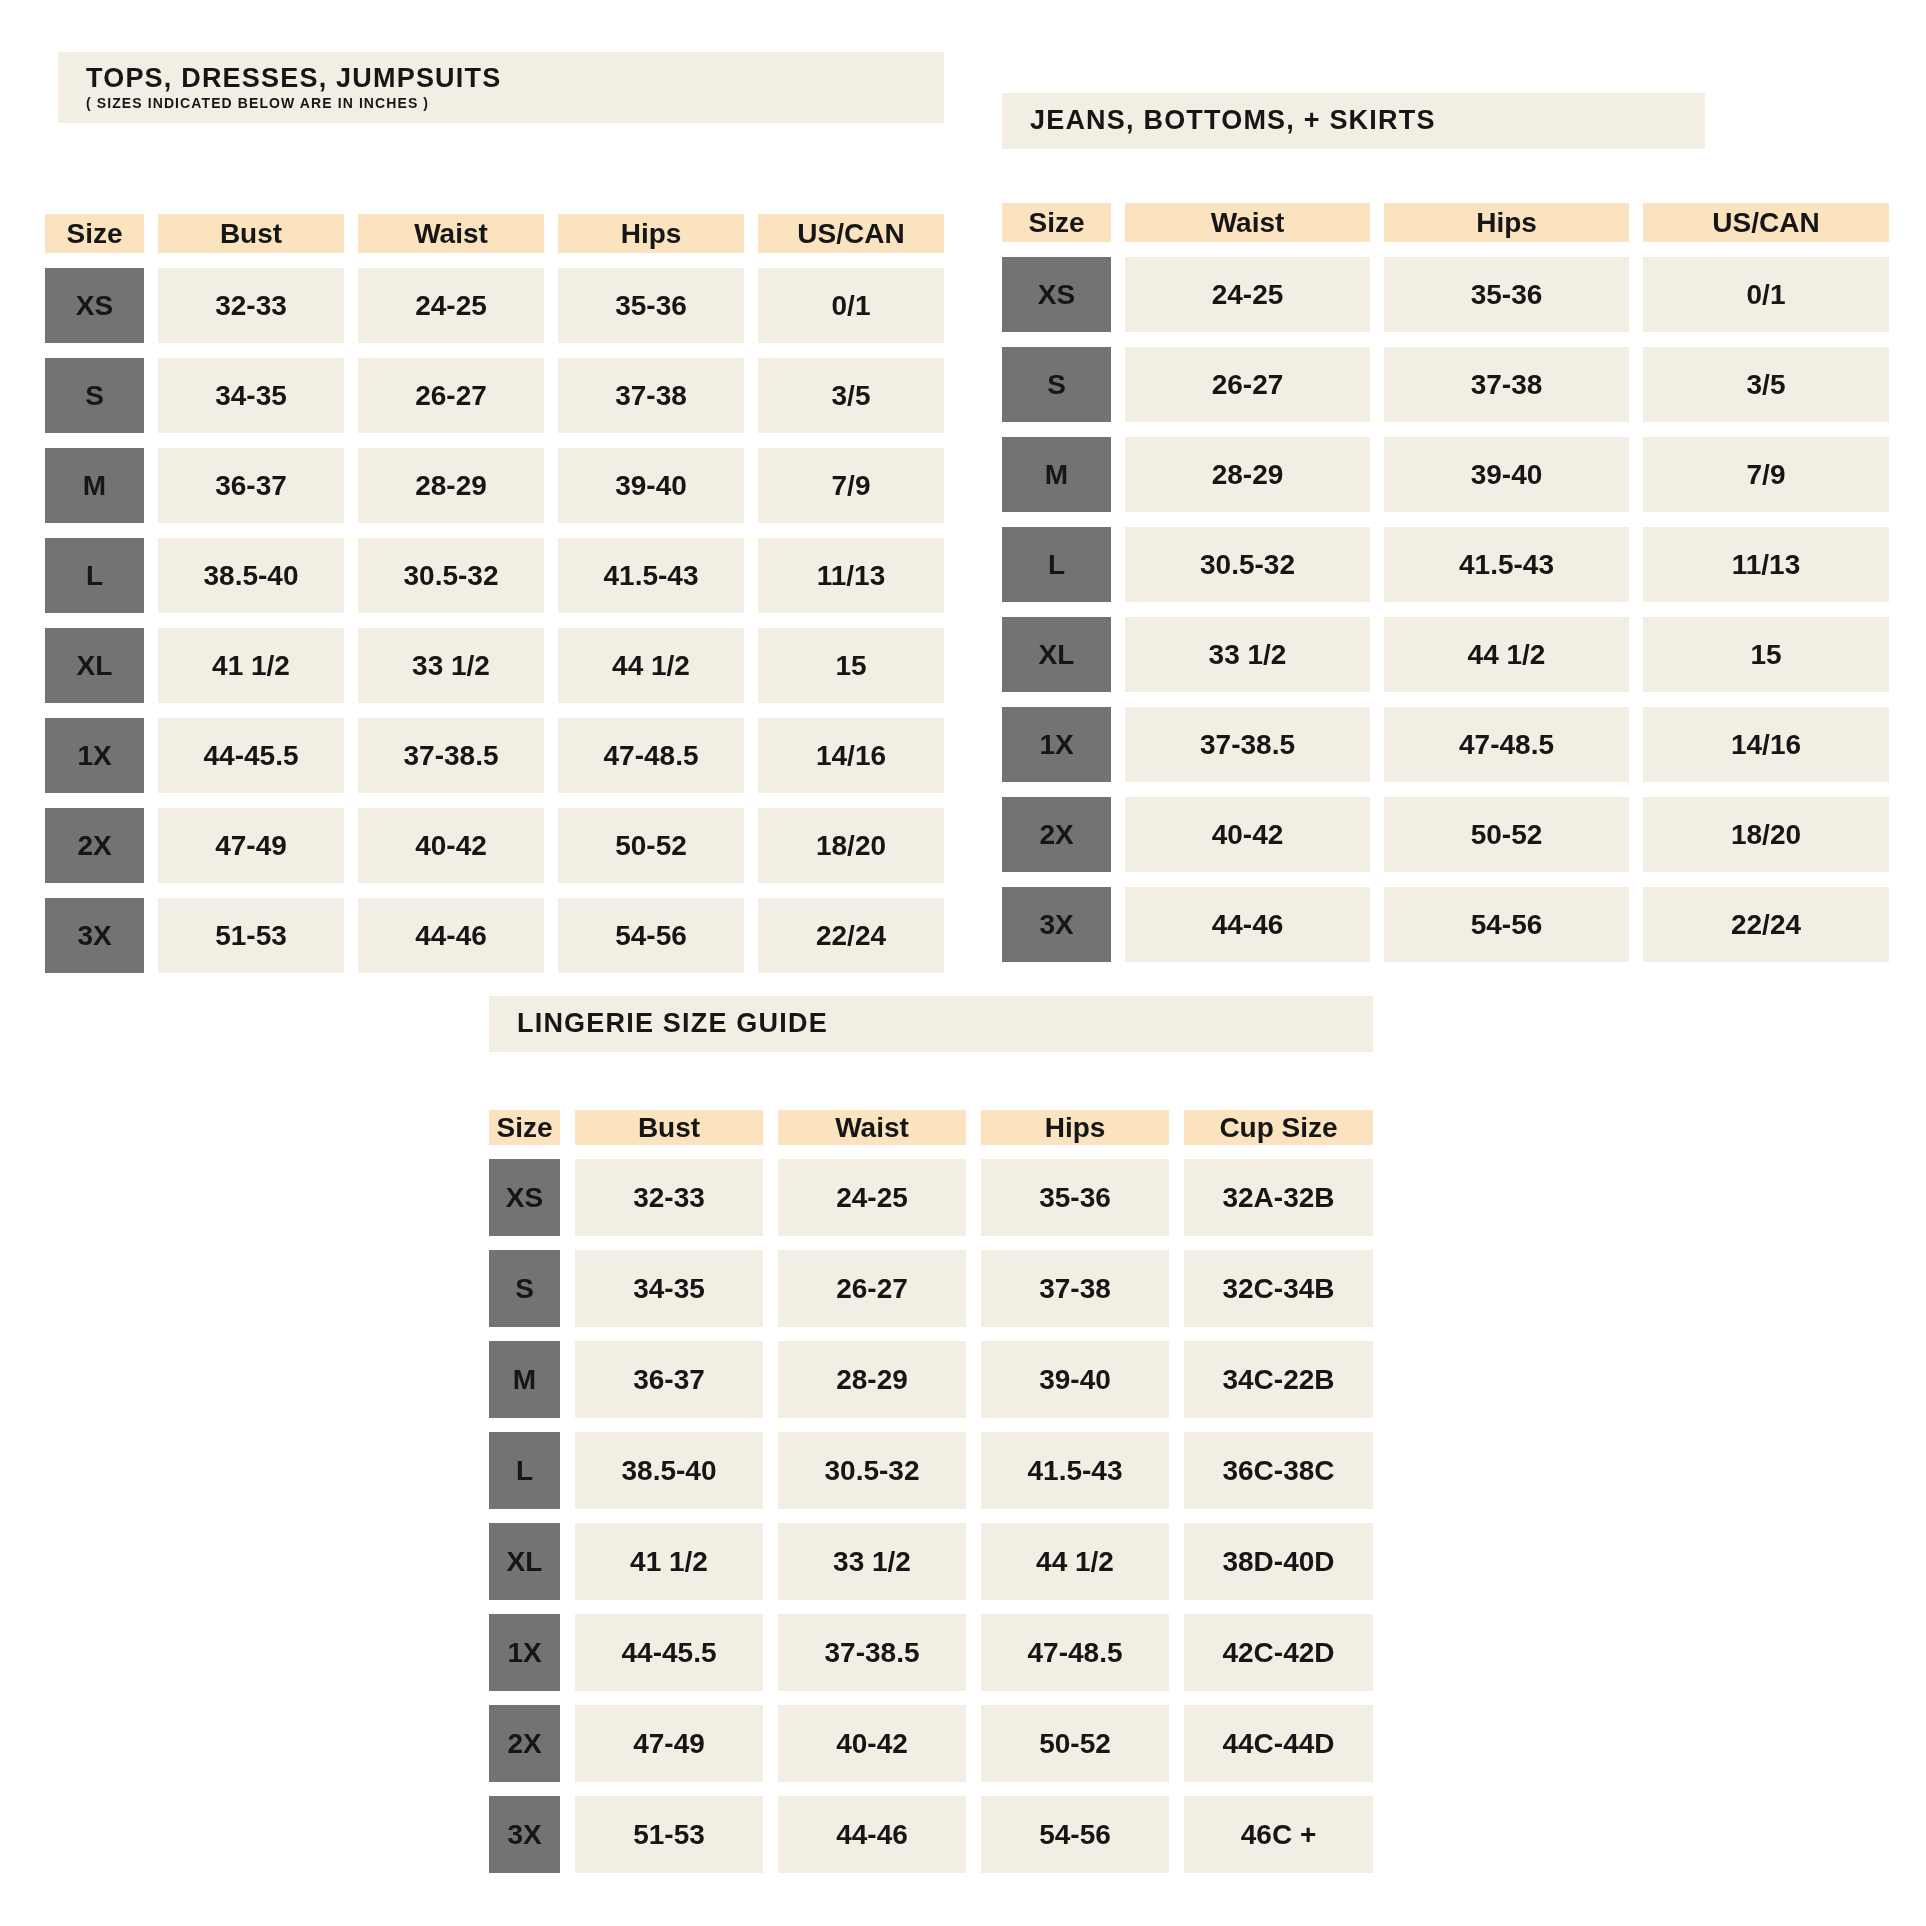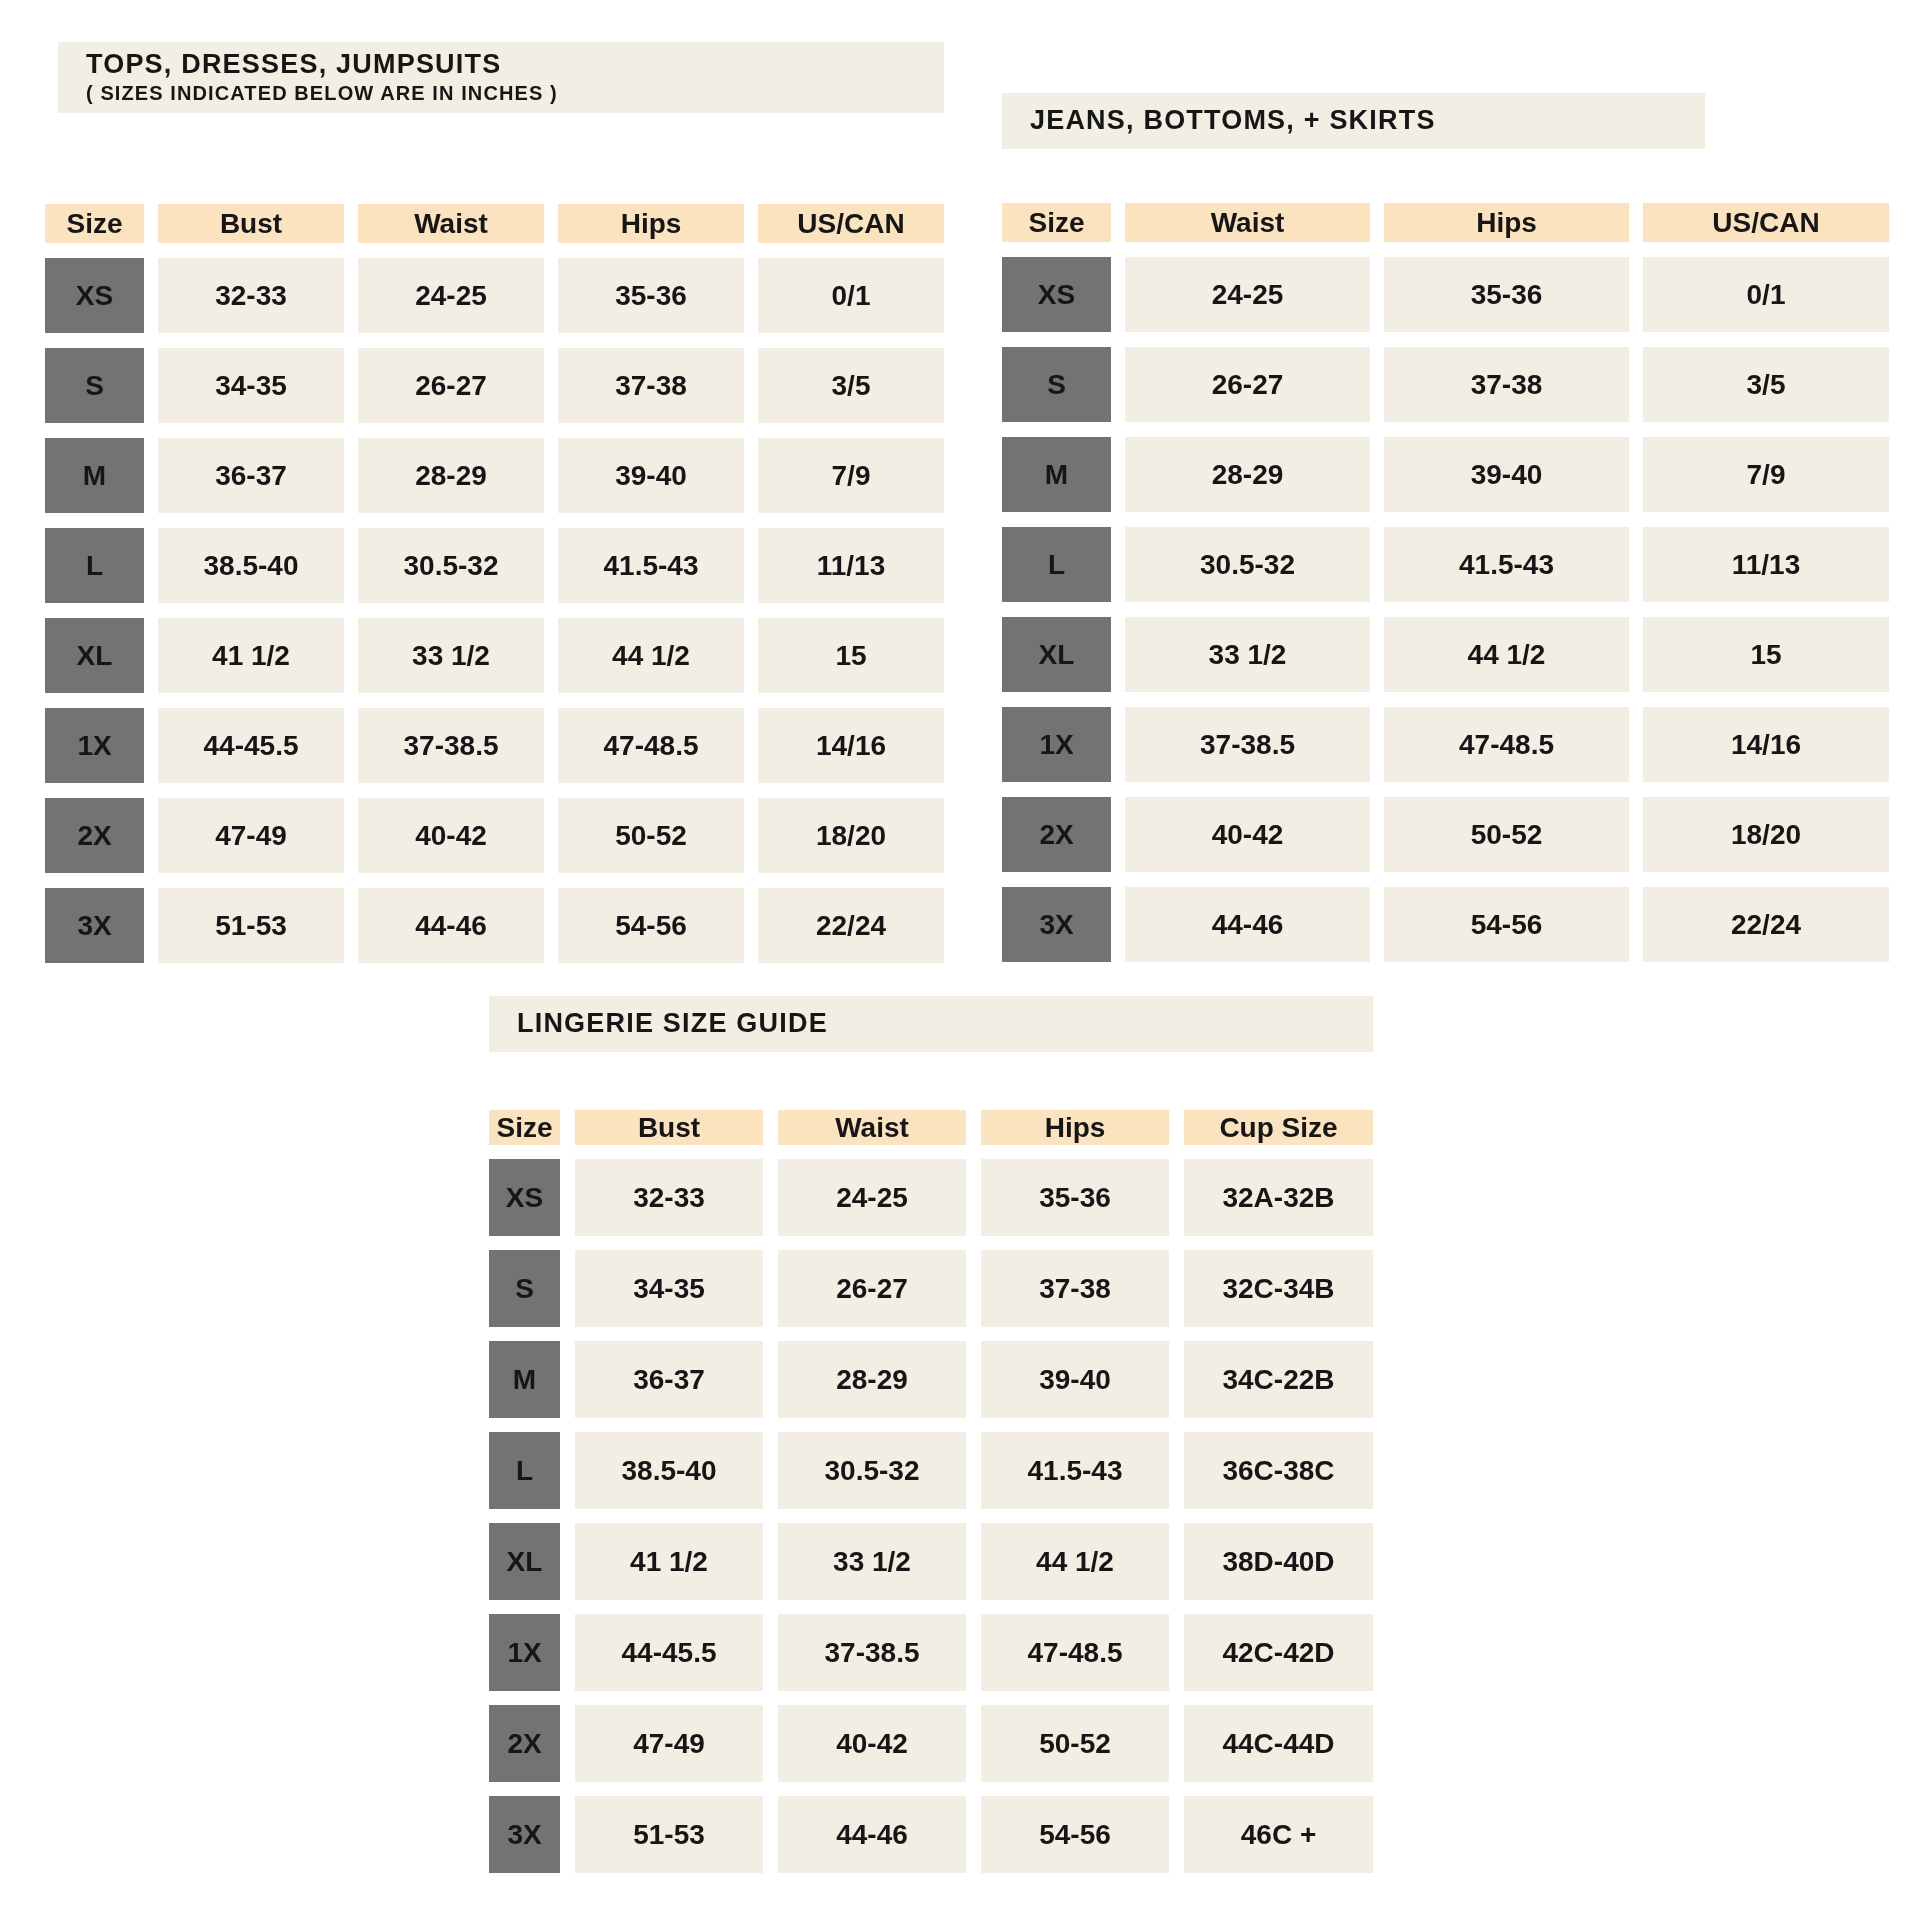--- a/index.html
+++ b/index.html
@@ -26,41 +26,41 @@
     box-sizing: border-box;
   }
   .band .title {
     font-weight: 800;
     font-size: 27px;
     letter-spacing: 1.2px;
     line-height: 1.15;
   }
   .band .subtitle {
     font-weight: 800;
-    font-size: 20px;
+    font-size: 14px;
     letter-spacing: 1.1px;
     line-height: 1.3;
   }
   .grid {
     display: grid;
   }
   .cell {
     display: flex;
     align-items: center;
     justify-content: center;
     font-weight: 700;
     font-size: 28px;
     text-align: center;
   }
   .cell.head { background: #FBE3C0; margin-top: 44px; }
   .cell.size { background: #737373; }
   .cell.data { background: #F3EEE3; }
 
   
-  #table-tops { left: 45px; top: 42px; width: 899px; border-radius: 28px; }
+  #table-tops { left: 45px; top: 52px; width: 899px; border-radius: 28px; }
   #table-tops .band { margin-left: 13px; width: 886px; height: 71px; }
   #table-tops .grid {
     margin-top: 47px;
     grid-template-columns: 99px 186px 186px 186px 186px;
     grid-template-rows: 83px repeat(8, 75px);
     column-gap: 14px;
     row-gap: 15px;
   }
 
   

